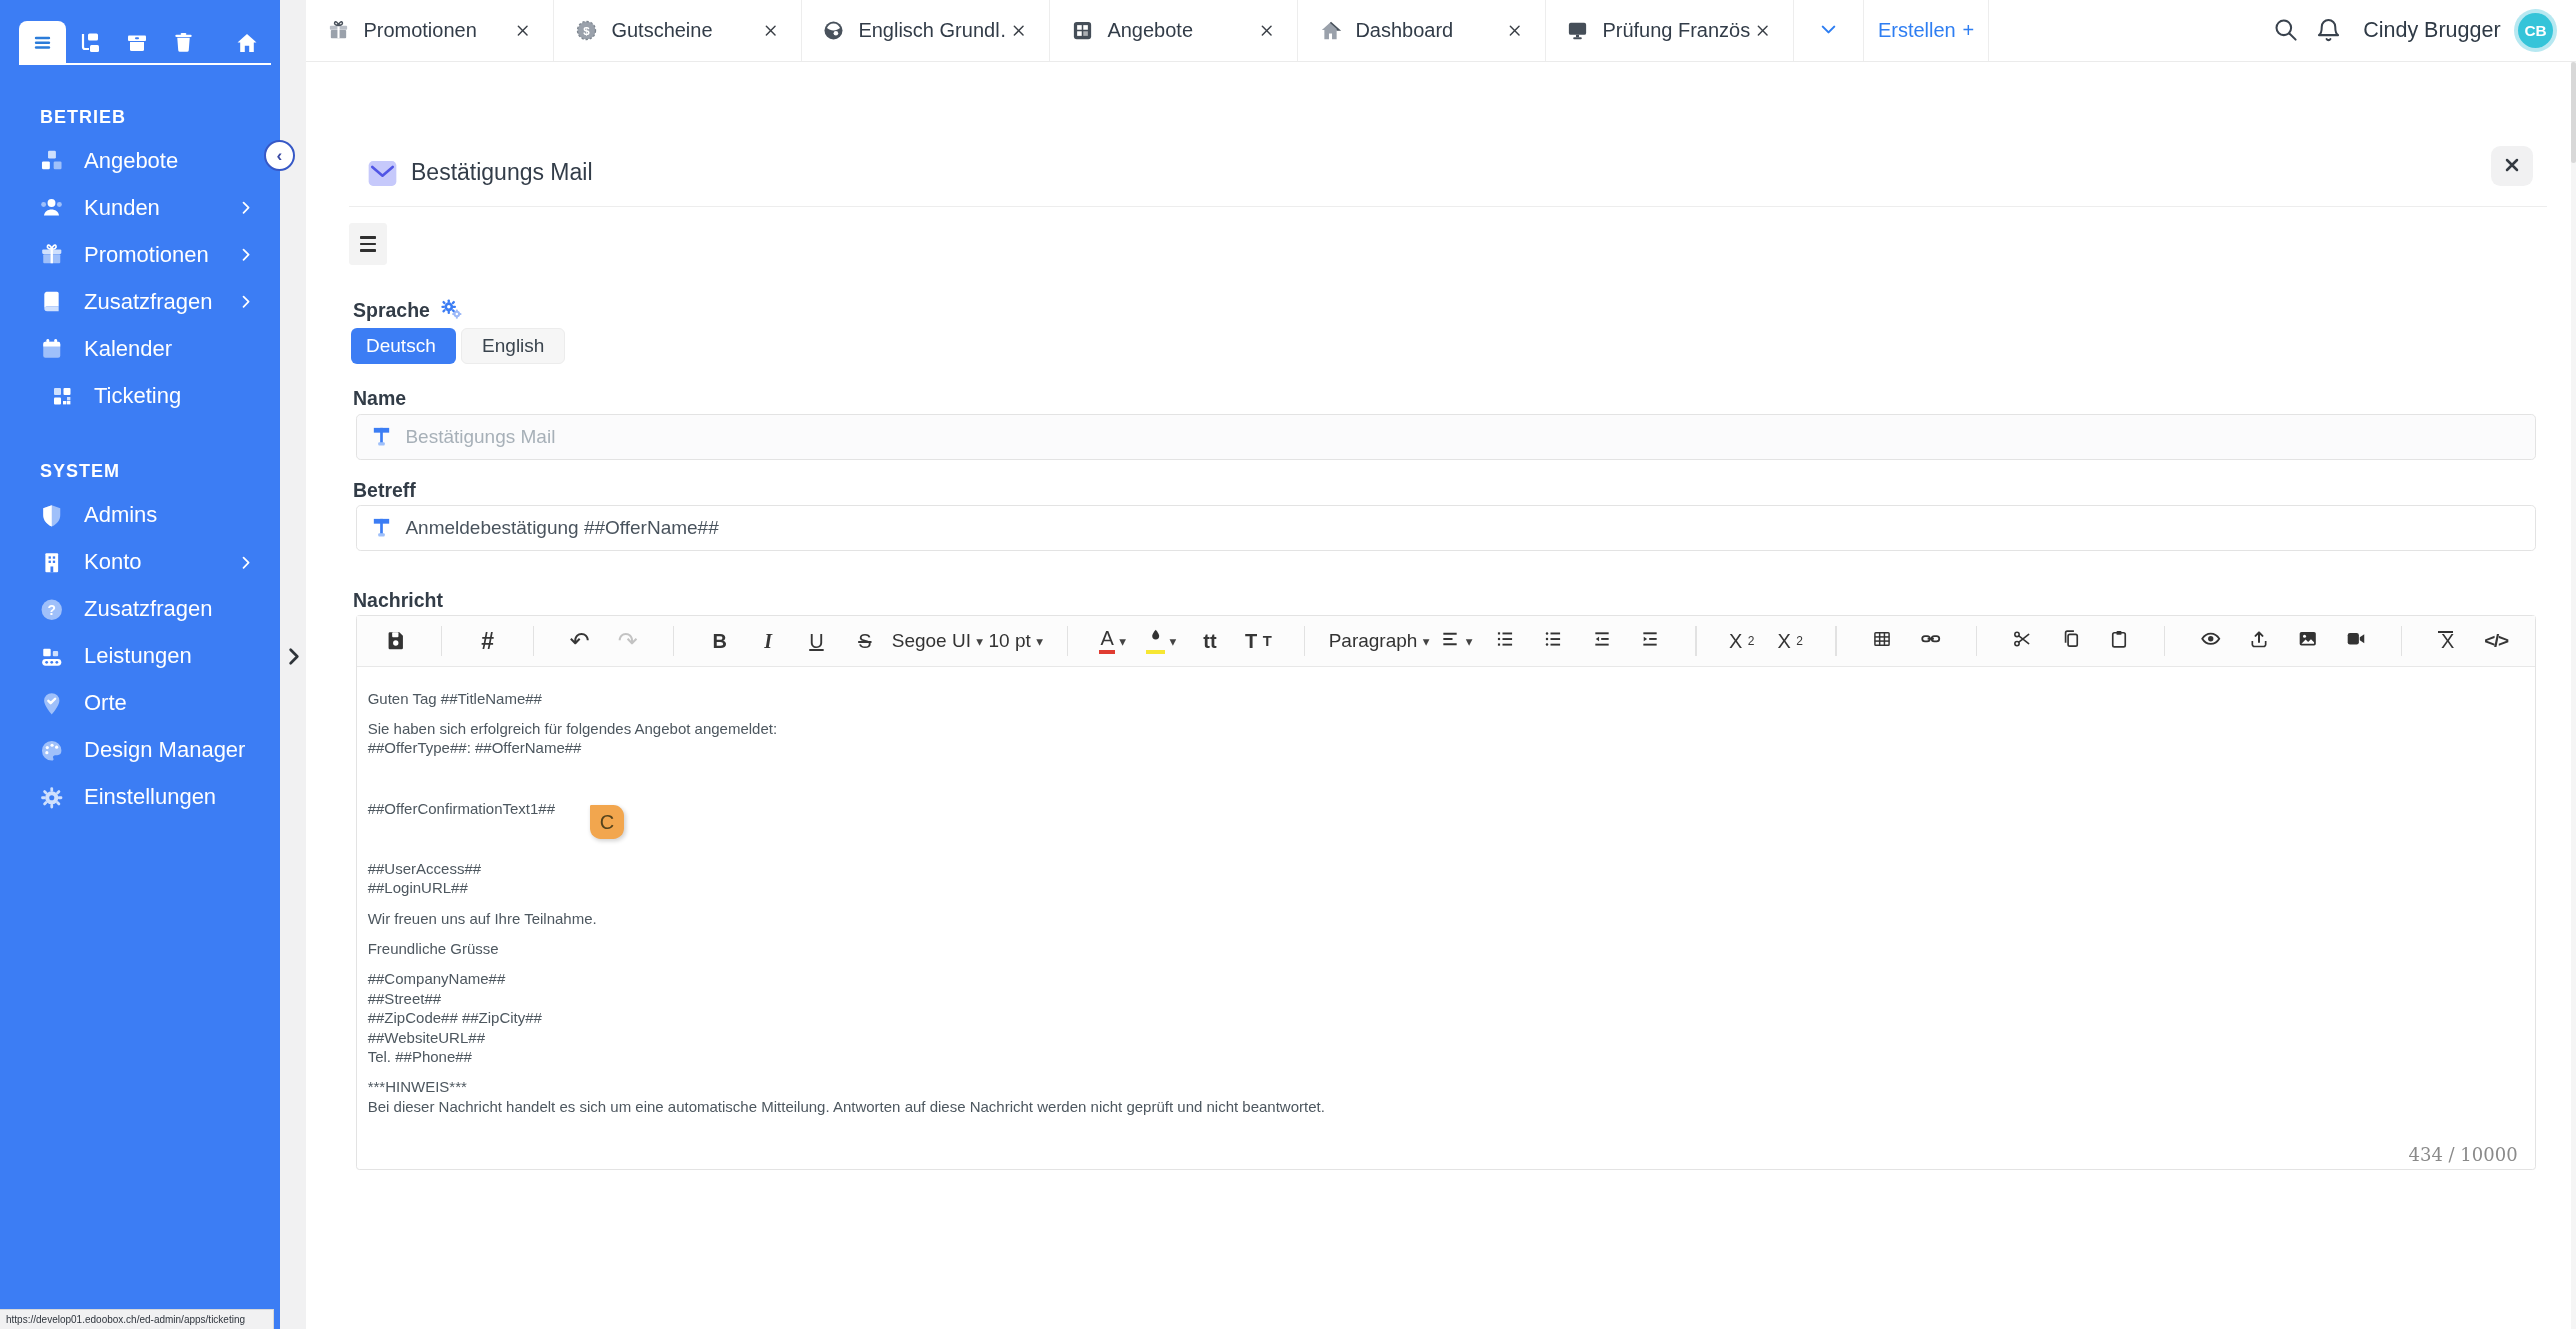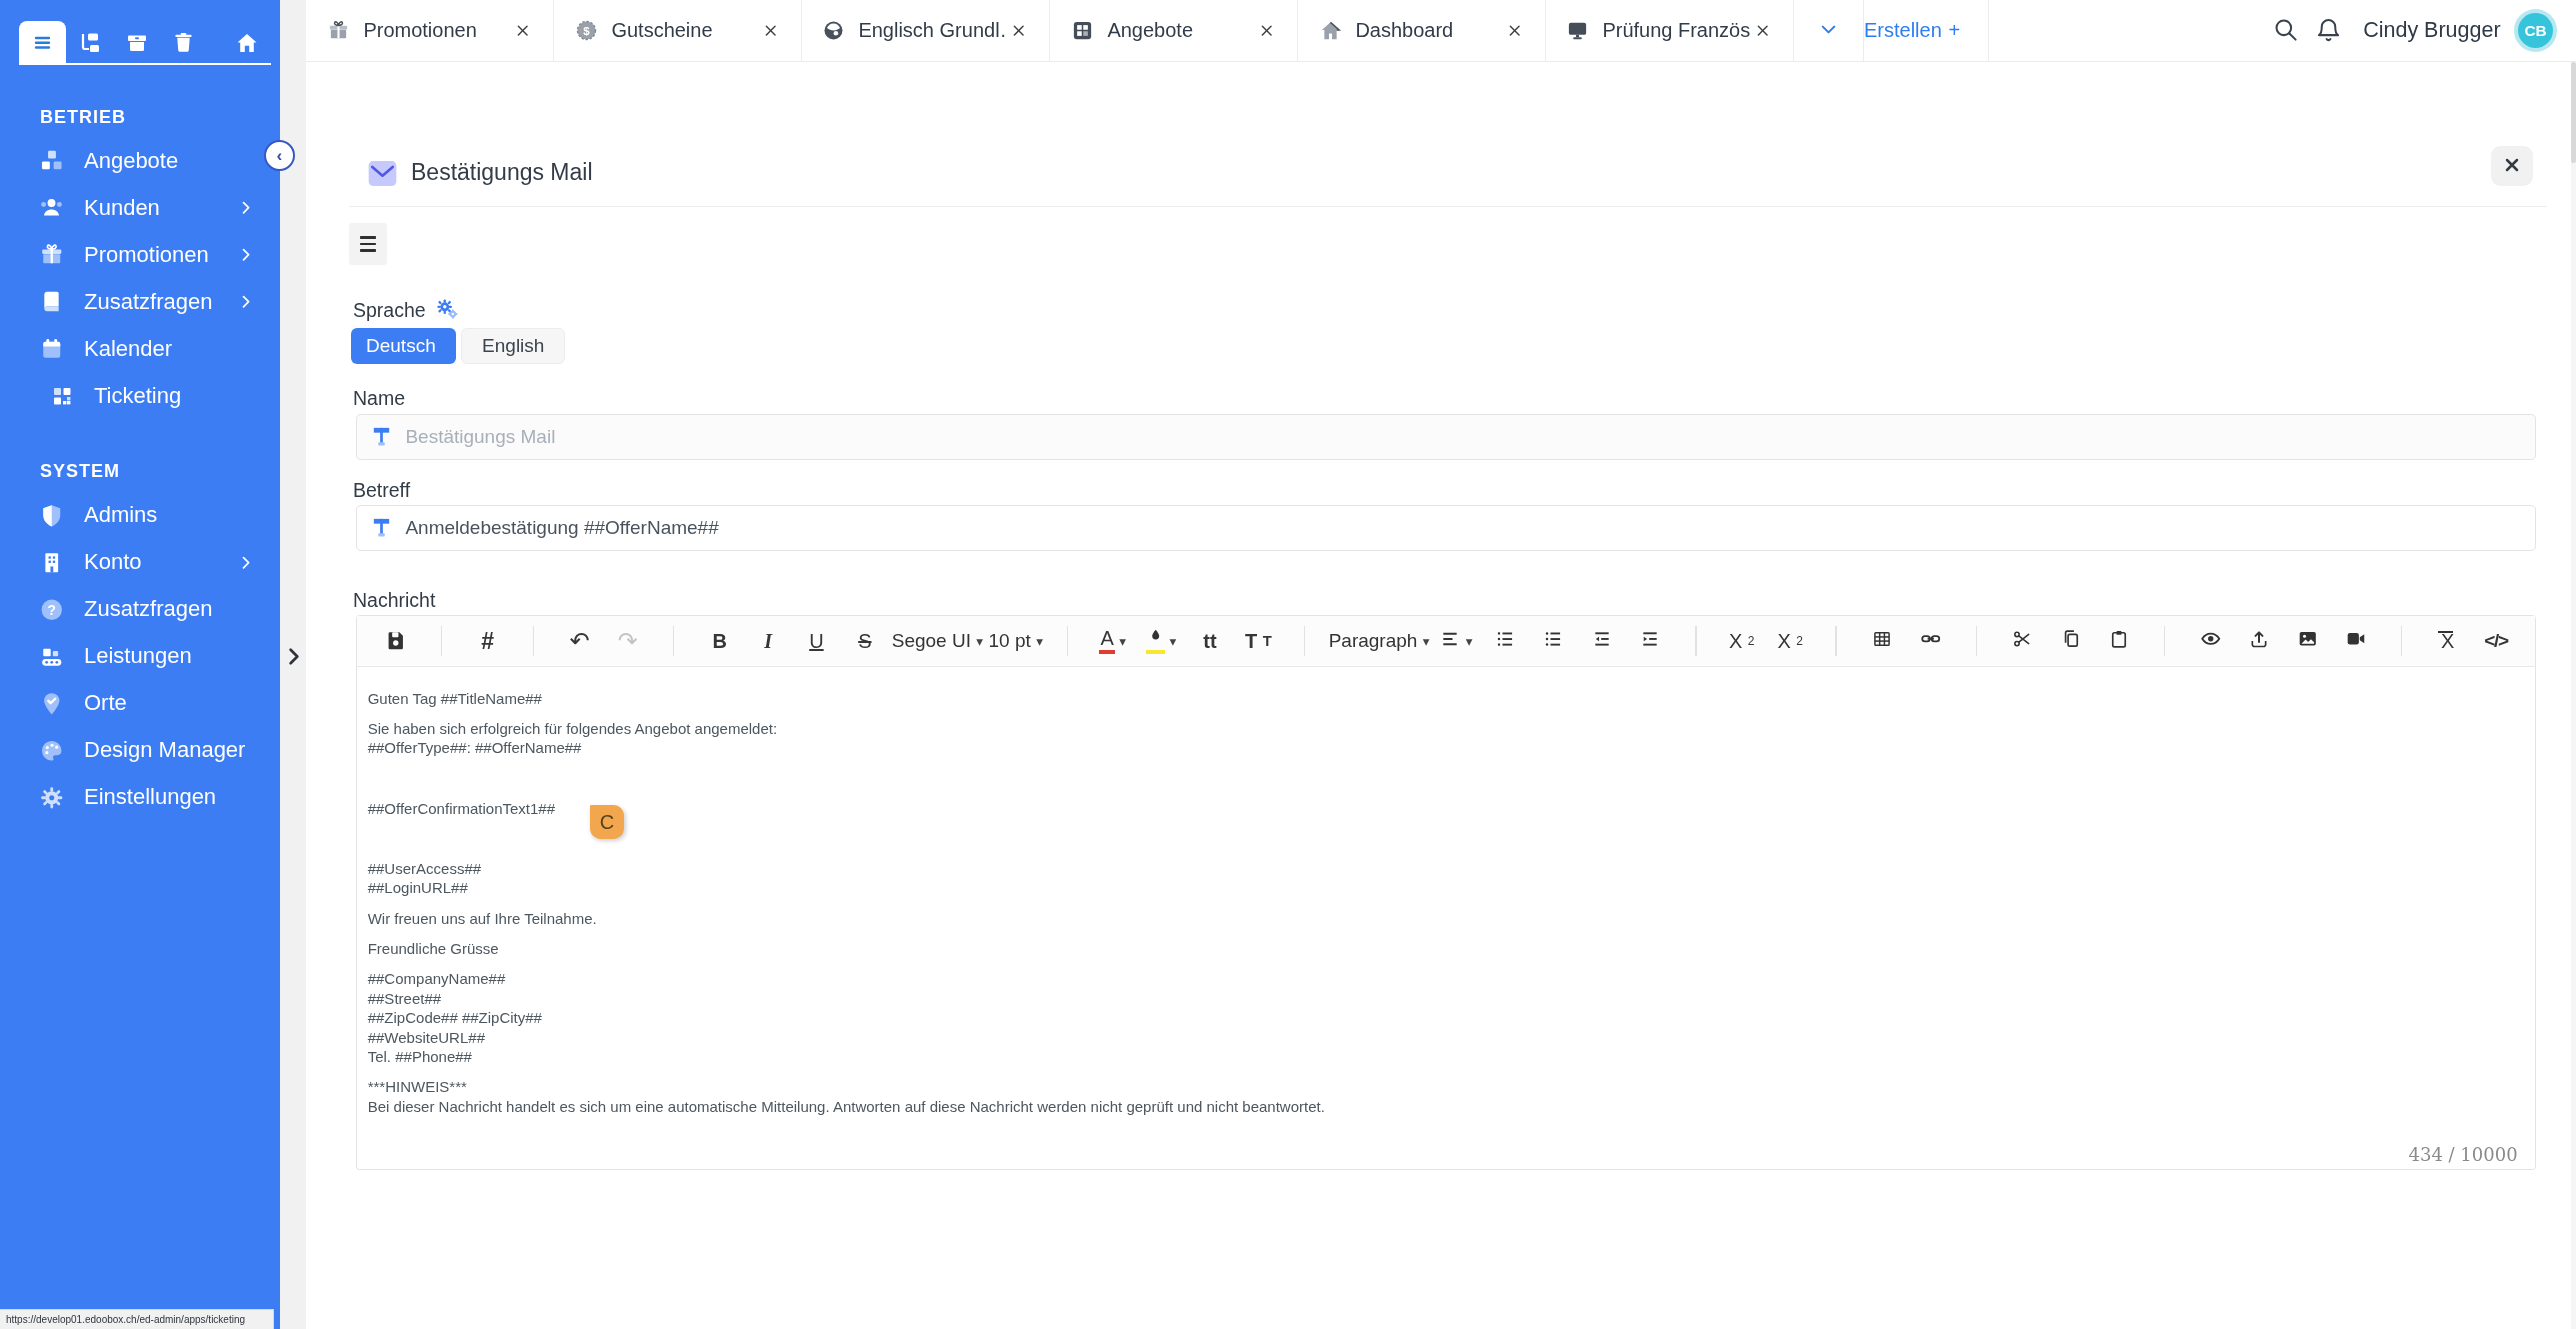--- a/index.html
+++ b/index.html
@@ -34,21 +34,21 @@
   
   .tabbar { position:absolute; left:306px; top:0; right:0; height:62px; background:#fff;
     border-bottom:0.7px solid #ebebeb; display:flex; align-items:stretch; z-index:3; }
   .tab { width:248px; display:flex; align-items:center; padding:0 17.4px 0 20px;
     border-right:0.7px solid #ededed; cursor:pointer; background:#fff; }
   .tab-ic { width:24px; display:flex; justify-content:center; }
   .tab-label { font-size:20px; color:#323c48; margin-left:13.4px; white-space:nowrap; overflow:hidden; }
   .tab-close { margin-left:auto; display:flex; padding:4px; cursor:pointer; }
   .chev-cell { width:70px; display:flex; align-items:center; justify-content:center;
     border-right:0.7px solid #ededed; cursor:pointer; }
-  .create-cell { width:125px; display:flex; align-items:center; justify-content:flex-start; gap:6.7px;
+  .create-cell { width:125px; display:flex; align-items:center; justify-content:center; gap:6.7px;
     border-right:0.7px solid #ededed; color:#2e7ef2; font-size:20px; font-weight:500; cursor:pointer; }
   .tb-spacer { flex:1; }
   .top-icon-btn { width:43px; display:flex; align-items:center; justify-content:center;
     background:none; border:none; cursor:pointer; }
   .user-name { font-size:21.5px; color:#2f3a46; margin:0 17.4px 0 13.4px; align-self:center; font-weight:500; }
   .avatar { width:35px; height:35px; border-radius:50%; background:#35c4d9;
     box-shadow:0 0 0 4px #b7e8f1; color:#fff; font-size:15.4px; font-weight:700;
     display:flex; align-items:center; justify-content:center; align-self:center; margin-right:23px; cursor:pointer; }
 
   
@@ -56,21 +56,21 @@
   .panel-title-icon { position:absolute; left:59px; top:94px; }
   .panel-title { position:absolute; left:105px; top:97px; font-size:23px; color:#333d49; font-weight:500; }
   .panel-close { position:absolute; left:2185px; top:84px; width:42px; height:40px;
     background:#f1f1f2; border:none; border-radius:9.4px; display:flex; align-items:center;
     justify-content:center; cursor:pointer; }
   .title-divider { position:absolute; left:43px; top:144px; right:29.5px; height:1.3px; background:#ededed; }
   .burger-btn { position:absolute; left:43px; top:161px; width:38px; height:42px; background:#f3f3f3;
     border:none; border-radius:3.4px; display:flex; flex-direction:column; align-items:center;
     justify-content:center; gap:4px; cursor:pointer; }
   .burger-btn i { display:block; width:16px; height:2.7px; background:#2f2f2f; border-radius:0.7px; }
-  .field-label { position:absolute; left:47px; font-size:19.5px; color:#323c47; font-weight:400; }
+  .field-label { position:absolute; left:47px; font-size:19.5px; color:#323c47; font-weight:700; }
   .lang-row { position:absolute; left:45px; top:266px; display:flex; gap:5.4px; }
   .lang-btn { height:36px; padding:0 20px; border:none; border-radius:6px; font-size:19px; cursor:pointer;
     font-family:"Liberation Sans",sans-serif; }
   .lang-btn.sel { background:#3c7df4; color:#fff;padding-left:15px; }
   .lang-btn.unsel { background:#f6f6f6; color:#3a444e; border:0.7px solid #ececec; }
   .gear-blue { display:inline-flex; margin-left:9.4px; vertical-align:-2.7px; }
   .text-field { position:absolute; left:50px; width:2180px; height:46px; border:1.3px solid #e3e3e3;
     border-radius:4.7px; display:flex; align-items:center; padding-left:13.4px; }
   .text-field.namebg { background:#fbfbfc; }
   .tf-input { flex:1; border:none; outline:none; background:transparent; font-size:19px;

